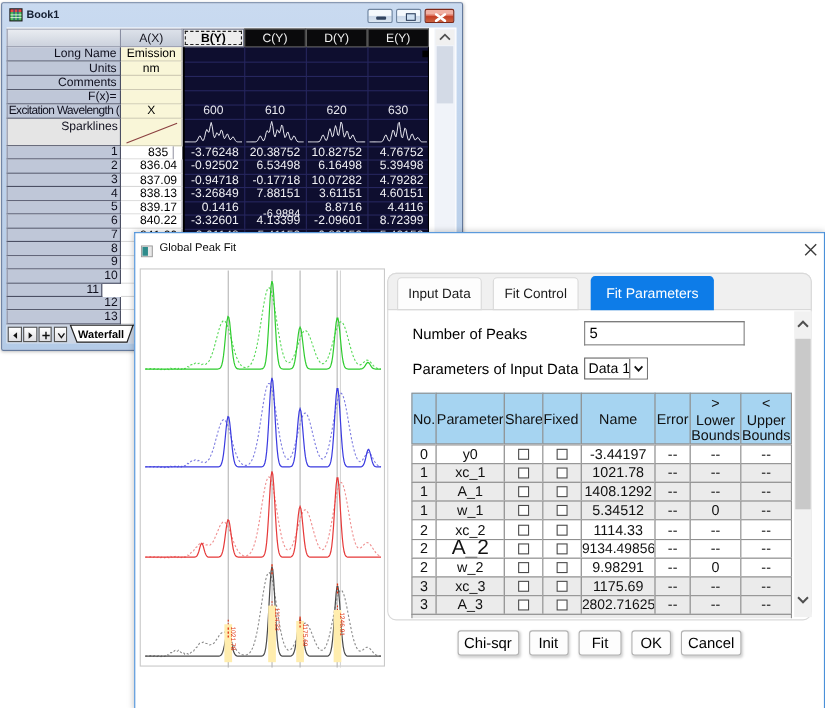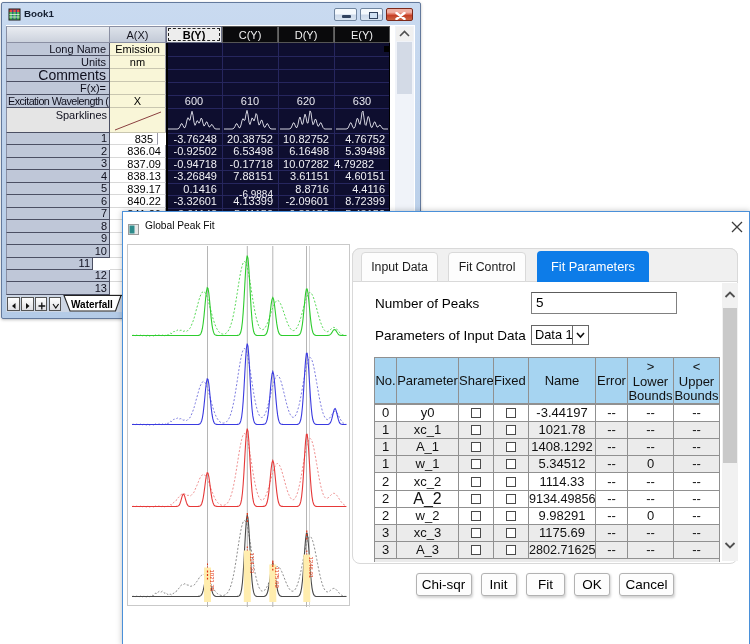--- a/index.html
+++ b/index.html
@@ -58,21 +58,21 @@
 <div class="abs" style="left:168px;top:220.0px;width:221px;height:1px;background:#26265e;"></div>
 <div class="abs" style="left:168px;top:233.0px;width:221px;height:1px;background:#26265e;"></div>
 <div class="abs" style="left:168px;top:245.0px;width:221px;height:1px;background:#26265e;"></div>
 <div class="abs" style="left:168px;top:258.0px;width:221px;height:1px;background:#26265e;"></div>
 <div class="abs" style="left:168px;top:270.0px;width:221px;height:1px;background:#26265e;"></div>
 <div class="abs" style="left:168px;top:282.0px;width:221px;height:1px;background:#26265e;"></div>
 <div class="abs" style="left:168px;top:295.0px;width:221px;height:1px;background:#26265e;"></div>
 <div class="abs" style="left:384px;top:46px;width:6px;height:6px;background:#000;"></div>
 <div class="cell" style="left:6px;top:43px;width:104px;height:13px;background:#bfc7d8;border-left:1px solid #8a8fa3;border-right:1px solid #4b4f63;border-bottom:1px solid #4b4f63;font-size:11px;color:#10101e;text-align:right;padding-right:3px;line-height:12px;">Long Name</div>
 <div class="cell" style="left:6px;top:56px;width:104px;height:13px;background:#bfc7d8;border-left:1px solid #8a8fa3;border-right:1px solid #4b4f63;border-bottom:1px solid #4b4f63;font-size:11px;color:#10101e;text-align:right;padding-right:3px;line-height:12px;">Units</div>
-<div class="cell" style="left:6px;top:69px;width:104px;height:13px;background:#bfc7d8;border-left:1px solid #8a8fa3;border-right:1px solid #4b4f63;border-bottom:1px solid #4b4f63;font-size:14px;color:#10101e;text-align:right;padding-right:3px;line-height:12px;">Comments</div>
+<div class="cell" style="left:6px;top:69px;width:104px;height:13px;background:#bfc7d8;border-left:1px solid #8a8fa3;border-right:1px solid #4b4f63;border-bottom:1px solid #4b4f63;font-size:11px;color:#10101e;text-align:right;padding-right:3px;line-height:12px;">Comments</div>
 <div class="cell" style="left:6px;top:82px;width:104px;height:13px;background:#bfc7d8;border-left:1px solid #8a8fa3;border-right:1px solid #4b4f63;border-bottom:1px solid #4b4f63;font-size:11px;color:#10101e;text-align:right;padding-right:3px;line-height:12px;">F(x)=</div>
 <div class="cell" style="left:6px;top:95px;width:104px;height:13px;background:#bfc7d8;border-left:1px solid #8a8fa3;border-right:1px solid #4b4f63;border-bottom:1px solid #4b4f63;font-size:11px;color:#10101e;text-align:left;padding-left:1px;letter-spacing:-0.55px;font-size:10.8px!important;line-height:12px;">Excitation Wavelength (nm)</div>
 <div class="cell" style="left:6px;top:108px;width:104px;height:25px;background:#e5e5e5;border-left:1px solid #8a8fa3;border-right:1px solid #4b4f63;border-bottom:1px solid #4b4f63;font-size:11px;color:#10101e;text-align:right;padding-right:2px;line-height:14px;">Sparklines</div>
 <div class="cell" style="left:6px;top:133px;width:104px;height:12px;background:#bfc7d8;border-left:1px solid #8a8fa3;border-right:1px solid #4b4f63;border-bottom:1px solid #4b4f63;font-size:11px;color:#10101e;text-align:right;padding-right:2px;line-height:11px;">1</div>
 <div class="cell" style="left:6px;top:145px;width:104px;height:13px;background:#bfc7d8;border-left:1px solid #8a8fa3;border-right:1px solid #4b4f63;border-bottom:1px solid #4b4f63;font-size:11px;color:#10101e;text-align:right;padding-right:2px;line-height:12px;">2</div>
 <div class="cell" style="left:6px;top:158px;width:104px;height:12px;background:#bfc7d8;border-left:1px solid #8a8fa3;border-right:1px solid #4b4f63;border-bottom:1px solid #4b4f63;font-size:11px;color:#10101e;text-align:right;padding-right:2px;line-height:11px;">3</div>
 <div class="cell" style="left:6px;top:170px;width:104px;height:13px;background:#bfc7d8;border-left:1px solid #8a8fa3;border-right:1px solid #4b4f63;border-bottom:1px solid #4b4f63;font-size:11px;color:#10101e;text-align:right;padding-right:2px;line-height:12px;">4</div>
 <div class="cell" style="left:6px;top:183px;width:104px;height:12px;background:#bfc7d8;border-left:1px solid #8a8fa3;border-right:1px solid #4b4f63;border-bottom:1px solid #4b4f63;font-size:11px;color:#10101e;text-align:right;padding-right:2px;line-height:11px;">5</div>
 <div class="cell" style="left:6px;top:195px;width:104px;height:13px;background:#bfc7d8;border-left:1px solid #8a8fa3;border-right:1px solid #4b4f63;border-bottom:1px solid #4b4f63;font-size:11px;color:#10101e;text-align:right;padding-right:2px;line-height:12px;">6</div>
 <div class="cell" style="left:6px;top:208px;width:104px;height:12px;background:#bfc7d8;border-left:1px solid #8a8fa3;border-right:1px solid #4b4f63;border-bottom:1px solid #4b4f63;font-size:11px;color:#10101e;text-align:right;padding-right:2px;line-height:11px;">7</div>
@@ -123,21 +123,21 @@
 <div class="cell" style="left:222px;top:133px;width:55px;height:12px;font-size:11px;color:#f0f0f5;text-align:right;padding-right:4px;line-height:12px;">20.38752</div>
 <div class="cell" style="left:278px;top:133px;width:55px;height:12px;font-size:11px;color:#f0f0f5;text-align:right;padding-right:4px;line-height:12px;">10.82752</div>
 <div class="cell" style="left:334px;top:133px;width:55px;height:12px;font-size:11px;color:#f0f0f5;text-align:right;padding-right:4px;line-height:12px;">4.76752</div>
 <div class="cell" style="left:166px;top:145px;width:55px;height:13px;font-size:11px;color:#f0f0f5;text-align:right;padding-right:4px;line-height:13px;">-0.92502</div>
 <div class="cell" style="left:222px;top:145px;width:55px;height:13px;font-size:11px;color:#f0f0f5;text-align:right;padding-right:4px;line-height:13px;">6.53498</div>
 <div class="cell" style="left:278px;top:145px;width:55px;height:13px;font-size:11px;color:#f0f0f5;text-align:right;padding-right:4px;line-height:13px;">6.16498</div>
 <div class="cell" style="left:334px;top:145px;width:55px;height:13px;font-size:11px;color:#f0f0f5;text-align:right;padding-right:4px;line-height:13px;">5.39498</div>
 <div class="cell" style="left:166px;top:158px;width:55px;height:12px;font-size:11px;color:#f0f0f5;text-align:right;padding-right:4px;line-height:12px;">-0.94718</div>
 <div class="cell" style="left:222px;top:158px;width:55px;height:12px;font-size:11px;color:#f0f0f5;text-align:right;padding-right:4px;line-height:12px;">-0.17718</div>
 <div class="cell" style="left:278px;top:158px;width:55px;height:12px;font-size:11px;color:#f0f0f5;text-align:right;padding-right:4px;line-height:12px;">10.07282</div>
-<div class="cell" style="left:334px;top:158px;width:55px;height:12px;font-size:11px;color:#f0f0f5;text-align:right;padding-right:15px;line-height:12px;">4.79282</div>
+<div class="cell" style="left:334px;top:158px;width:55px;height:12px;font-size:11px;color:#f0f0f5;text-align:right;padding-right:4px;line-height:12px;">4.79282</div>
 <div class="cell" style="left:166px;top:170px;width:55px;height:13px;font-size:11px;color:#f0f0f5;text-align:right;padding-right:4px;line-height:13px;">-3.26849</div>
 <div class="cell" style="left:222px;top:170px;width:55px;height:13px;font-size:11px;color:#f0f0f5;text-align:right;padding-right:4px;line-height:13px;">7.88151</div>
 <div class="cell" style="left:278px;top:170px;width:55px;height:13px;font-size:11px;color:#f0f0f5;text-align:right;padding-right:4px;line-height:13px;">3.61151</div>
 <div class="cell" style="left:334px;top:170px;width:55px;height:13px;font-size:11px;color:#f0f0f5;text-align:right;padding-right:4px;line-height:13px;">4.60151</div>
 <div class="cell" style="left:166px;top:183px;width:55px;height:12px;font-size:11px;color:#f0f0f5;text-align:right;padding-right:4px;line-height:12px;">0.1416</div>
 <div class="cell" style="left:222px;top:189px;width:55px;height:12px;font-size:10px;color:#f0f0f5;text-align:right;padding-right:4px;line-height:12px;">-6.9884</div>
 <div class="cell" style="left:278px;top:183px;width:55px;height:12px;font-size:11px;color:#f0f0f5;text-align:right;padding-right:4px;line-height:12px;">8.8716</div>
 <div class="cell" style="left:334px;top:183px;width:55px;height:12px;font-size:11px;color:#f0f0f5;text-align:right;padding-right:4px;line-height:12px;">4.4116</div>
 <div class="cell" style="left:166px;top:195px;width:55px;height:13px;font-size:11px;color:#f0f0f5;text-align:right;padding-right:4px;line-height:13px;">-3.32601</div>
 <div class="cell" style="left:222px;top:195px;width:55px;height:13px;font-size:11px;color:#f0f0f5;text-align:right;padding-right:4px;line-height:13px;">4.13399</div>
@@ -289,21 +289,21 @@
 <div class="cell" style="left:673px;top:455px;width:47px;height:18px;background:#ebebeb;border:1px solid #909090;font-size:13px;color:#111;text-align:center;line-height:16px;box-sizing:border-box;">--</div>
 <div class="cell" style="left:374px;top:472px;width:23px;height:19px;background:#ffffff;border:1px solid #909090;font-size:13px;color:#111;text-align:center;line-height:17px;box-sizing:border-box;">2</div>
 <div class="cell" style="left:396px;top:472px;width:63px;height:19px;background:#ffffff;border:1px solid #909090;font-size:13px;color:#111;text-align:center;line-height:17px;box-sizing:border-box;">xc_2</div>
 <div class="cell" style="left:458px;top:472px;width:36px;height:19px;background:#ffffff;border:1px solid #909090;font-size:13px;color:#111;text-align:center;line-height:17px;box-sizing:border-box;"><span style="display:inline-block;width:8px;height:8px;border:1px solid #4a4a4a;background:#fff;vertical-align:middle;margin-bottom:1px;"></span></div>
 <div class="cell" style="left:493px;top:472px;width:36px;height:19px;background:#ffffff;border:1px solid #909090;font-size:13px;color:#111;text-align:center;line-height:17px;box-sizing:border-box;"><span style="display:inline-block;width:8px;height:8px;border:1px solid #4a4a4a;background:#fff;vertical-align:middle;margin-bottom:1px;"></span></div>
 <div class="cell" style="left:528px;top:472px;width:68px;height:19px;background:#ffffff;border:1px solid #909090;font-size:13px;color:#111;text-align:center;line-height:17px;box-sizing:border-box;">1114.33</div>
 <div class="cell" style="left:595px;top:472px;width:33px;height:19px;background:#ffffff;border:1px solid #909090;font-size:13px;color:#111;text-align:center;line-height:17px;box-sizing:border-box;">--</div>
 <div class="cell" style="left:627px;top:472px;width:47px;height:19px;background:#ffffff;border:1px solid #909090;font-size:13px;color:#111;text-align:center;line-height:17px;box-sizing:border-box;">--</div>
 <div class="cell" style="left:673px;top:472px;width:47px;height:19px;background:#ffffff;border:1px solid #909090;font-size:13px;color:#111;text-align:center;line-height:17px;box-sizing:border-box;">--</div>
 <div class="cell" style="left:374px;top:490px;width:23px;height:18px;background:#ffffff;border:1px solid #909090;font-size:13px;color:#111;text-align:center;line-height:16px;box-sizing:border-box;">2</div>
-<div class="cell" style="left:396px;top:490px;width:63px;height:18px;background:#ffffff;border:1px solid #909090;font-size:16px;color:#111;text-align:center;line-height:16px;box-sizing:border-box;">A_2</div>
+<div class="cell" style="left:396px;top:490px;width:63px;height:18px;background:#ffffff;border:1px solid #909090;font-size:19px;color:#111;text-align:center;line-height:16px;box-sizing:border-box;">A_2</div>
 <div class="cell" style="left:458px;top:490px;width:36px;height:18px;background:#ffffff;border:1px solid #909090;font-size:13px;color:#111;text-align:center;line-height:16px;box-sizing:border-box;"><span style="display:inline-block;width:8px;height:8px;border:1px solid #4a4a4a;background:#fff;vertical-align:middle;margin-bottom:1px;"></span></div>
 <div class="cell" style="left:493px;top:490px;width:36px;height:18px;background:#ffffff;border:1px solid #909090;font-size:13px;color:#111;text-align:center;line-height:16px;box-sizing:border-box;"><span style="display:inline-block;width:8px;height:8px;border:1px solid #4a4a4a;background:#fff;vertical-align:middle;margin-bottom:1px;"></span></div>
 <div class="cell" style="left:528px;top:490px;width:68px;height:18px;background:#ffffff;border:1px solid #909090;font-size:12.6px;color:#111;text-align:center;line-height:16px;box-sizing:border-box;">9134.49856</div>
 <div class="cell" style="left:595px;top:490px;width:33px;height:18px;background:#ffffff;border:1px solid #909090;font-size:13px;color:#111;text-align:center;line-height:16px;box-sizing:border-box;">--</div>
 <div class="cell" style="left:627px;top:490px;width:47px;height:18px;background:#ffffff;border:1px solid #909090;font-size:13px;color:#111;text-align:center;line-height:16px;box-sizing:border-box;">--</div>
 <div class="cell" style="left:673px;top:490px;width:47px;height:18px;background:#ffffff;border:1px solid #909090;font-size:13px;color:#111;text-align:center;line-height:16px;box-sizing:border-box;">--</div>
 <div class="cell" style="left:374px;top:507px;width:23px;height:18px;background:#ffffff;border:1px solid #909090;font-size:13px;color:#111;text-align:center;line-height:16px;box-sizing:border-box;">2</div>
 <div class="cell" style="left:396px;top:507px;width:63px;height:18px;background:#ffffff;border:1px solid #909090;font-size:13px;color:#111;text-align:center;line-height:16px;box-sizing:border-box;">w_2</div>
 <div class="cell" style="left:458px;top:507px;width:36px;height:18px;background:#ffffff;border:1px solid #909090;font-size:13px;color:#111;text-align:center;line-height:16px;box-sizing:border-box;"><span style="display:inline-block;width:8px;height:8px;border:1px solid #4a4a4a;background:#fff;vertical-align:middle;margin-bottom:1px;"></span></div>
 <div class="cell" style="left:493px;top:507px;width:36px;height:18px;background:#ffffff;border:1px solid #909090;font-size:13px;color:#111;text-align:center;line-height:16px;box-sizing:border-box;"><span style="display:inline-block;width:8px;height:8px;border:1px solid #4a4a4a;background:#fff;vertical-align:middle;margin-bottom:1px;"></span></div>

